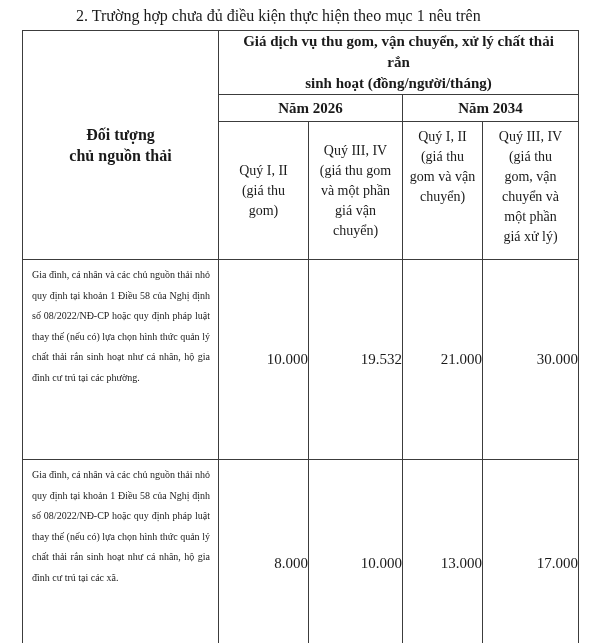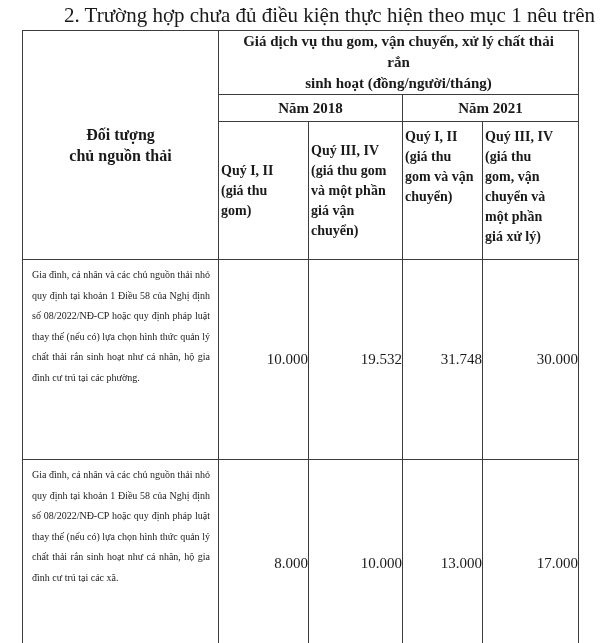--- a/index.html
+++ b/index.html
@@ -7,23 +7,23 @@
     position: relative;
     width: 600px;
     height: 643px;
     background: #ffffff;
     color: #1a1a1a;
     font-family: "Liberation Serif", serif;
     overflow: hidden;
   }
   .section-title {
     position: absolute;
-    left: 64px;
+    left: 76px;
     top: 6px;
-    font-size: 21px;
+    font-size: 16px;
     line-height: 19px;
     white-space: nowrap;
   }
   table.price-table {
     position: absolute;
     left: 22px;
     top: 30px;
     width: 556px;
     border-collapse: collapse;
     table-layout: fixed;
@@ -52,22 +52,22 @@
     padding: 0 20px;
   }
   .cell-year {
     font-weight: bold;
     text-align: center;
     vertical-align: middle;
     font-size: 15px;
     height: 26px;
   }
   .cell-sub {
-    font-weight: bold;
-    text-align: left;
+    font-weight: normal;
+    text-align: center;
     vertical-align: middle;
     white-space: pre-line;
     font-size: 14px;
     line-height: 20px;
     height: 130px;
     padding: 2px;
   }
   .cell-sub.top-aligned {
     vertical-align: top;
     padding-top: 5px;
@@ -106,22 +106,22 @@
 
     <tbody>
         <tr>
       <td class="cell-corner" rowspan="3">Đối tượng
 chủ nguồn thải</td>
       <td class="cell-mainheader" colspan="4">Giá dịch vụ thu gom, vận chuyển, xử lý chất thải rắn
 sinh hoạt (đồng/người/tháng)</td>
     </tr>
 
     <tr>
-      <td class="cell-year" colspan="2">Năm 2018</td>
-      <td class="cell-year" colspan="2">Năm 2021</td>
+      <td class="cell-year" colspan="2">Năm 2026</td>
+      <td class="cell-year" colspan="2">Năm 2034</td>
     </tr>
 
     <tr>
       <td class="cell-sub">Quý I, II
 (giá thu
 gom)</td>
       <td class="cell-sub">Quý III, IV
 (giá thu gom
 và một phần
 giá vận
@@ -135,21 +135,21 @@
 gom, vận
 chuyển và
 một phần
 giá xử lý)</td>
     </tr>
 
     <tr class="data-row-1">
       <td class="cell-desc">Gia đình, cá nhân và các chủ nguồn thải nhỏ quy định tại khoản 1 Điều 58 của Nghị định số 08/2022/NĐ-CP hoặc quy định pháp luật thay thế (nếu có) lựa chọn hình thức quản lý chất thải rắn sinh hoạt như cá nhân, hộ gia đình cư trú tại các phường.</td>
       <td class="cell-value">10.000</td>
       <td class="cell-value">19.532</td>
-      <td class="cell-value">31.748</td>
+      <td class="cell-value">21.000</td>
       <td class="cell-value">30.000</td>
     </tr>
 
     <tr class="data-row-2">
       <td class="cell-desc">Gia đình, cá nhân và các chủ nguồn thải nhỏ quy định tại khoản 1 Điều 58 của Nghị định số 08/2022/NĐ-CP hoặc quy định pháp luật thay thế (nếu có) lựa chọn hình thức quản lý chất thải rắn sinh hoạt như cá nhân, hộ gia đình cư trú tại các xã.</td>
       <td class="cell-value">8.000</td>
       <td class="cell-value">10.000</td>
       <td class="cell-value">13.000</td>
       <td class="cell-value">17.000</td>
     </tr>

